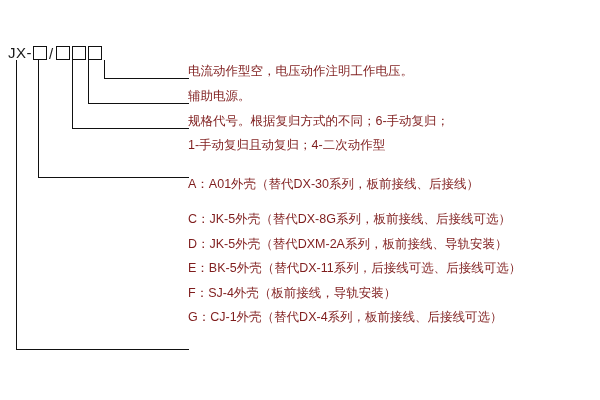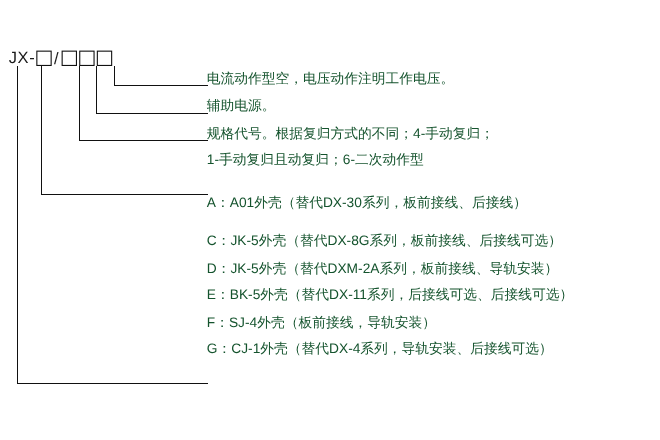--- a/index.html
+++ b/index.html
@@ -49,21 +49,21 @@
     font-size: 15px;
     margin: 0 1px;
   }
   
   .desc {
     position: absolute;
     left: 188px;
     font-size: 12.5px;
     line-height: 15px;
     white-space: nowrap;
-    color: #14532d;
+    color: #7f1d1d;
   }
   
   svg.lines {
     position: absolute;
     left: 0;
     top: 0;
     width: 600px;
     height: 400px;
     pointer-events: none;
   }
@@ -98,22 +98,22 @@
     <span class="code-text">JX-</span>
     <span class="box"></span>
     <span class="slash">/</span>
     <span class="box"></span>
     <span class="box"></span>
     <span class="box"></span>
   </div>
 
   <div class="desc" style="top:64px">电流动作型空，电压动作注明工作电压。</div>
   <div class="desc" style="top:89px">辅助电源。</div>
-  <div class="desc" style="top:114px">规格代号。根据复归方式的不同；4-手动复归；</div>
-  <div class="desc" style="top:138px">1-手动复归且动复归；6-二次动作型</div>
+  <div class="desc" style="top:114px">规格代号。根据复归方式的不同；6-手动复归；</div>
+  <div class="desc" style="top:138px">1-手动复归且动复归；4-二次动作型</div>
   <div class="desc" style="top:177px">A：A01外壳（替代DX-30系列，板前接线、后接线）</div>
   <div class="desc" style="top:212px">C：JK-5外壳（替代DX-8G系列，板前接线、后接线可选）</div>
   <div class="desc" style="top:237px">D：JK-5外壳（替代DXM-2A系列，板前接线、导轨安装）</div>
   <div class="desc" style="top:261px">E：BK-5外壳（替代DX-11系列，后接线可选、后接线可选）</div>
   <div class="desc" style="top:286px">F：SJ-4外壳（板前接线，导轨安装）</div>
-  <div class="desc" style="top:310px">G：CJ-1外壳（替代DX-4系列，导轨安装、后接线可选）</div>
+  <div class="desc" style="top:310px">G：CJ-1外壳（替代DX-4系列，板前接线、后接线可选）</div>
 
 </div>
 
 </body></html>

